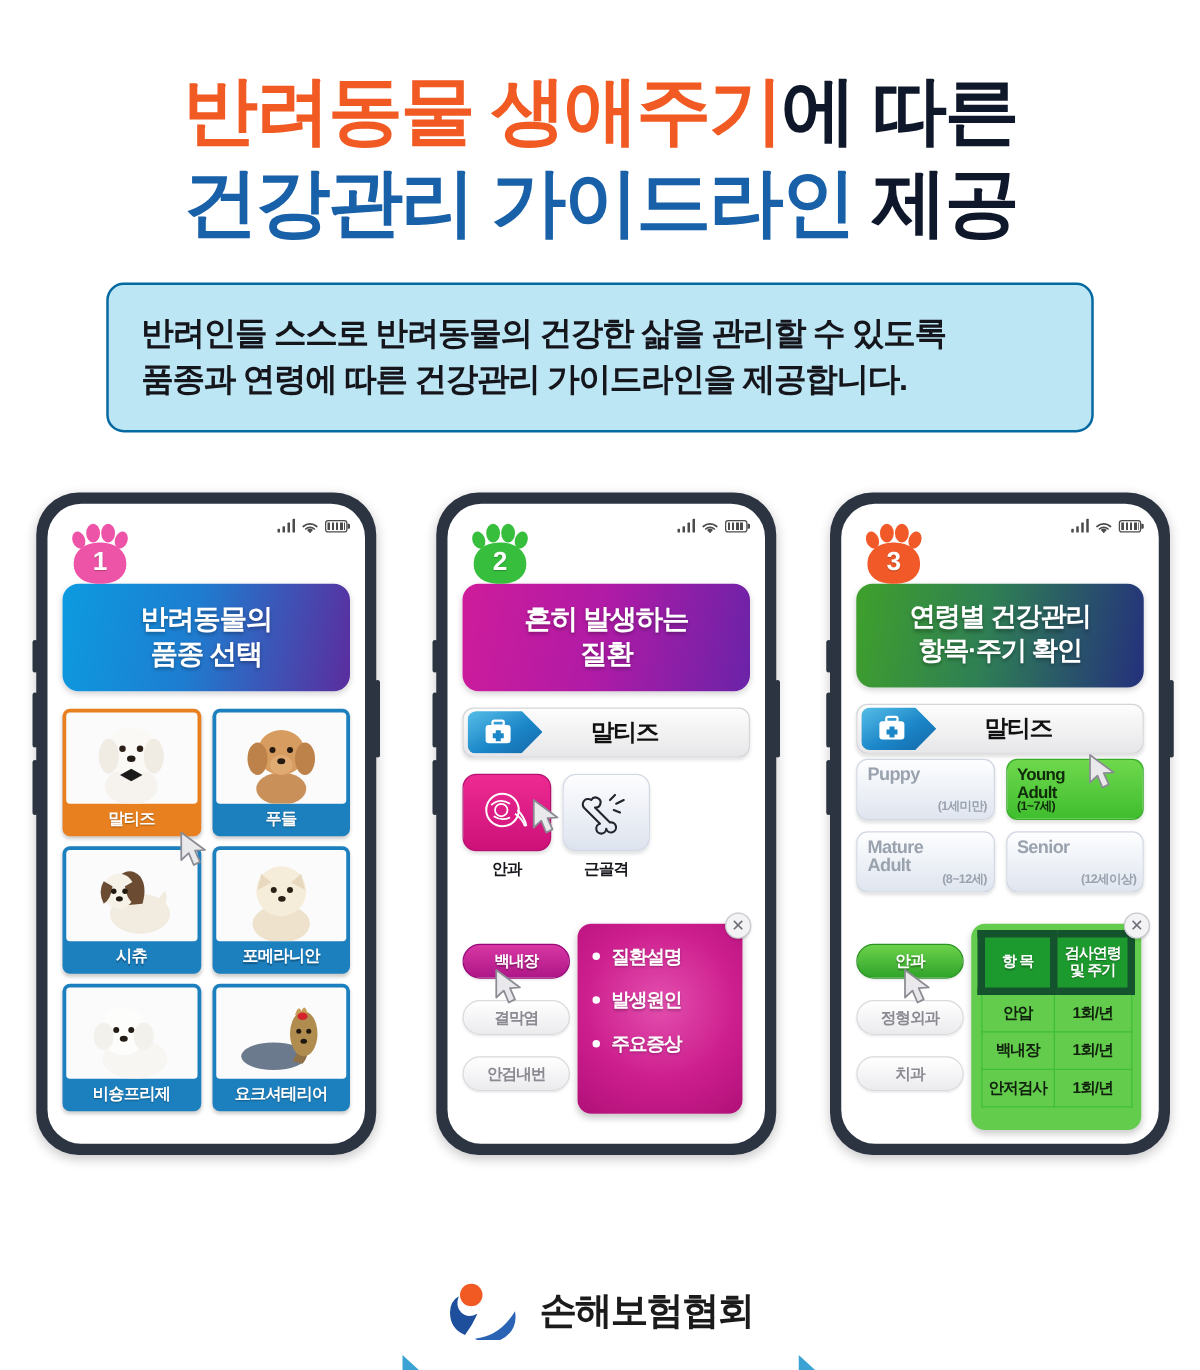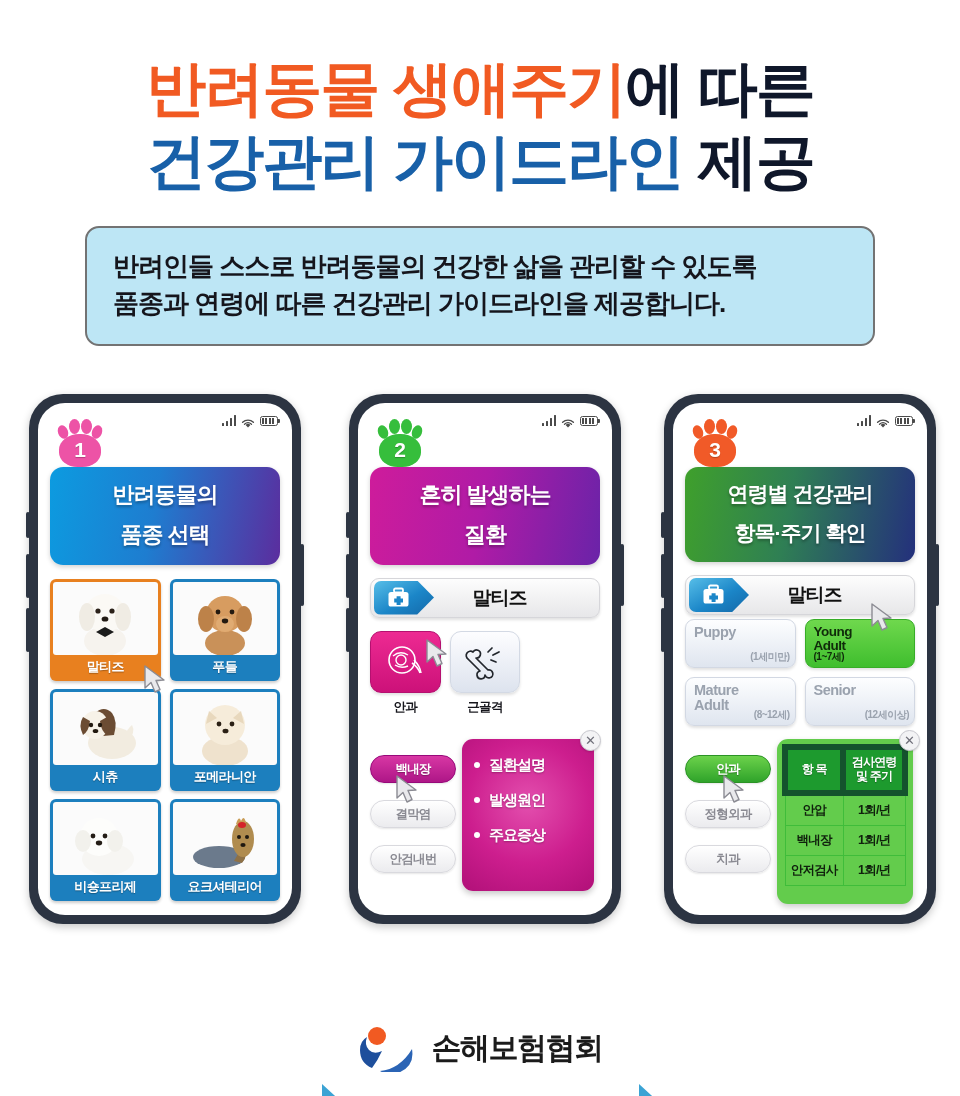--- a/index.html
+++ b/index.html
@@ -18,21 +18,21 @@
     line-height: 1.22; white-space: nowrap;
   }
   .t-orange { color: #F15A22; }
   .t-blue   { color: #1860A8; }
   .t-black  { color: #0f172a; }
 
   
   .sub-wrap { display: flex; justify-content: center; margin-top: 28px; }
   .subtitle-box {
     width: 790px; padding: 20px 26px 22px;
-    background: #BDE6F5; border: 2px solid #737373; border-radius: 14px;
+    background: #BDE6F5; border: 2px solid #0369a1; border-radius: 14px;
     text-align: left;
   }
   .sub-line {
     font-size: 26px; font-weight: 700; color: #15151c;
     line-height: 1.42; letter-spacing: -1px; white-space: nowrap;
   }
 
   
   .phones { position: relative; margin-top: 48px; height: 540px; }
   .phone {
@@ -96,21 +96,21 @@
   .hdr {
     margin-top: 54px; border-radius: 13px; padding: 14px 8px 15px;
     text-align: center; color: #fff;
     font-size: 22px; font-weight: 900; line-height: 1.28; letter-spacing: -1px;
     text-shadow: 0 2px 3px rgba(0,0,0,.32);
     box-shadow: 0 2px 5px rgba(0,0,0,.18);
   }
   .hdr.h1 { background: linear-gradient(100deg,#0C9BE0 0%,#1E7DD0 45%,#5B2D9E 100%); }
   .hdr.h2 { background: linear-gradient(100deg,#CE1C9B 0%,#B01BA6 48%,#6A23A8 100%); }
   .hdr.h3 { background: linear-gradient(100deg,#3FA02B 0%,#2F7F54 45%,#24307C 100%); font-size: 21px; }
-  .hdr .ln2 { display: block; margin-top: 12px; }
+  .hdr .ln2 { display: block; }
 
   
   .breed-grid {
     margin-top: 14px; display: grid; grid-template-columns: 1fr 1fr;
     gap: 8px 9px;
   }
   .breed-card {
     border-radius: 6px; padding: 3px 3px 0; background: #1C7FBE;
     box-shadow: 0 2px 3px rgba(0,0,0,.2);
   }

